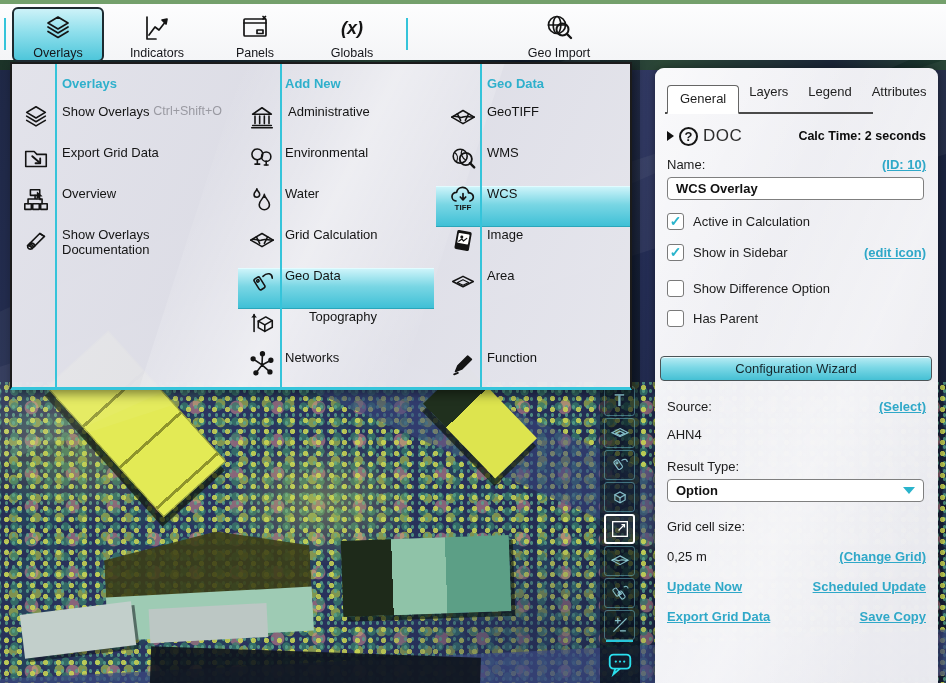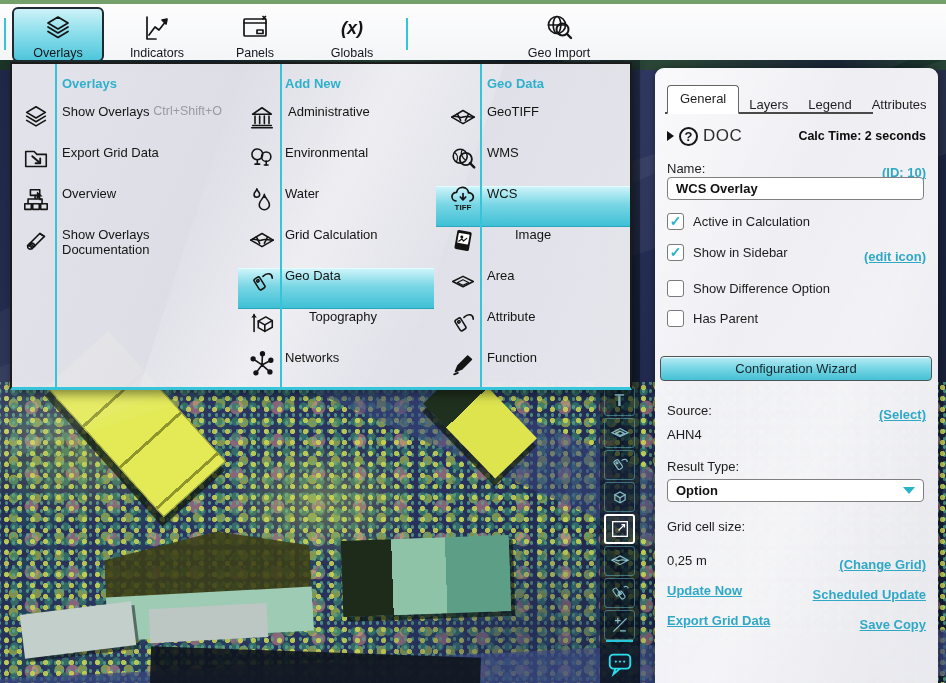--- a/index.html
+++ b/index.html
@@ -98,25 +98,25 @@
   svg.mic text { stroke:none; fill:#141414; }
 
   
   .panel { position:absolute; left:655px; top:68px; width:283px; height:615px; z-index:40;
     background:linear-gradient(105deg, rgba(247,247,250,.98) 0%, rgba(241,241,245,.98) 55%, rgba(236,236,241,.98) 100%);
     border-radius:9px 9px 0 0; box-shadow:0 0 9px rgba(0,0,0,.4); }
   .panel::before { content:""; position:absolute; inset:0; border-radius:9px 9px 0 0; pointer-events:none;
     background:linear-gradient(115deg, rgba(255,255,255,.55) 0%, transparent 35%, rgba(255,255,255,.35) 60%, transparent 85%); }
   .prow { position:absolute; left:12px; right:12px; display:flex; align-items:center; }
   .plabel { font-size:13px; color:#1c1c1c; }
-  .plink { margin-left:auto; font-size:13px; font-weight:bold; color:#2fa8c8; text-decoration:underline; cursor:pointer;margin-top:8px; }
+  .plink { margin-left:auto; font-size:13px; font-weight:bold; color:#2fa8c8; text-decoration:underline; cursor:pointer; }
   .plink2 { font-size:13px; font-weight:bold; color:#2fa8c8; text-decoration:underline; cursor:pointer; }
 
   .tabs { position:absolute; left:12px; top:18px; height:26px; display:flex; align-items:flex-end; z-index:2; }
-  .tab { font-size:13px; color:#1f1f1f; padding:5px 10px 0; cursor:pointer; }
+  .tab { font-size:13px; color:#1f1f1f; padding:5px 10px 13px; cursor:pointer; }
   .tab.active { background:#ffffff; border:1px solid #666; border-bottom:1px solid #fff; border-radius:4px 4px 0 0;
     margin-bottom:-2px; padding:5px 12px 7px; }
   .tabline { position:absolute; left:10px; top:44px; width:208px; border-bottom:2px solid #4a4a4a; z-index:1; }
 
   .docrow { top:56px; height:24px; }
   .expander { width:0; height:0; border-left:7px solid #111; border-top:5px solid transparent;
     border-bottom:5px solid transparent; margin-right:5px; }
   .helpc { width:19px; height:19px; border:2px solid #161616; border-radius:50%; display:flex; align-items:center;
     justify-content:center; font-size:13px; font-weight:bold; color:#161616; margin-right:5px; }
   .docl { font-size:17px; color:#2e2e2e; letter-spacing:.5px; }
@@ -464,42 +464,30 @@
         <span class="ic" style="left:9px">
             <svg class="mic" width="28" height="28" viewBox="0 0 30 30" stroke-width="1.6">
               <g transform="rotate(10 15 15)">
                 <rect x="8" y="5" width="14" height="19" rx="1" fill="#141414"></rect>
                 <rect x="10" y="8" width="10" height="9" fill="#fff" stroke="#fff"></rect>
                 <circle cx="13" cy="11" r="1.6" fill="#141414" stroke="none"></circle>
                 <path d="M10.5 16l3-3 2 2 3-3.5" stroke="#141414" stroke-width="1.3" fill="none"></path>
               </g>
             </svg>
           </span>
-        <span class="lb" style="margin-left:79px">Image</span>
+        <span class="lb" style="margin-left:51px">Image</span>
       </div>
       <div class="mi" style="top:204px">
         <span class="ic" style="left:9px">
             <svg class="mic" width="28" height="28" viewBox="0 0 30 30" stroke-width="1.6">
               <path d="M15 9l11 5.5L15 20 4 14.5z"></path>
               <path d="M15 12.5l6 3-6 3-6-3z" stroke-width="1.2"></path>
             </svg>
           </span>
         <span class="lb" style="margin-left:51px">Area</span>
-      </div>
-      <div class="mi" style="top:245px">
-        <span class="ic" style="left:9px">
-            <svg class="mic" width="28" height="28" viewBox="0 0 30 30" stroke-width="1.6">
-              <g transform="rotate(-32 12 17)">
-                <rect x="9" y="10" width="7" height="13.5" rx="2"></rect>
-                <circle cx="12.5" cy="13.5" r="1.3"></circle>
-              </g>
-              <path d="M16 9c5-5 10-3 10 2"></path>
-            </svg>
-          </span>
-        <span class="lb" style="margin-left:51px">Attribute</span>
       </div>
       <div class="mi" style="top:286px">
         <span class="ic" style="left:9px">
             <svg class="mic" width="28" height="28" viewBox="0 0 30 30">
               <path d="M7 23l2.5-6L20 6.5 24 10 13.5 20.5 7 23z" fill="#141414"></path>
               <path d="M5.5 26l4-1.5" stroke-width="2"></path>
             </svg>
           </span>
         <span class="lb" style="margin-left:51px">Function</span>
       </div>

